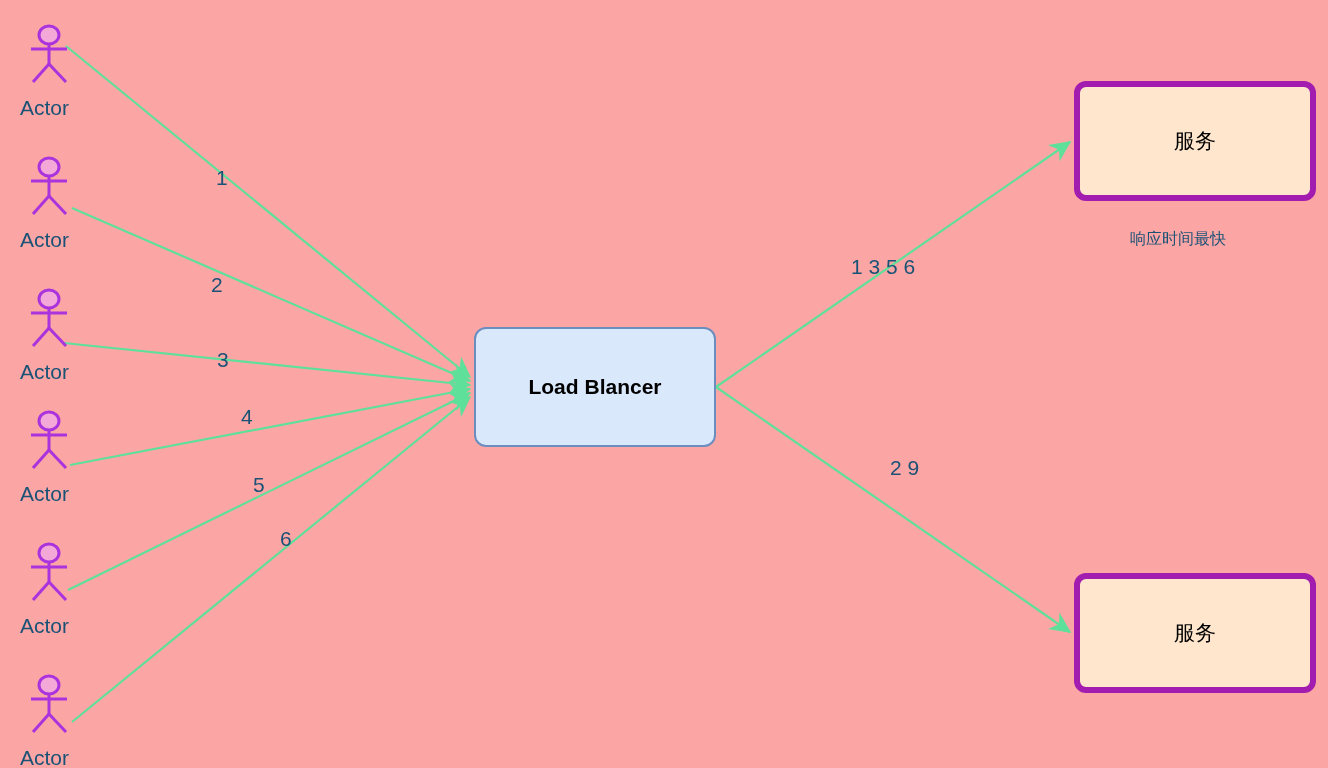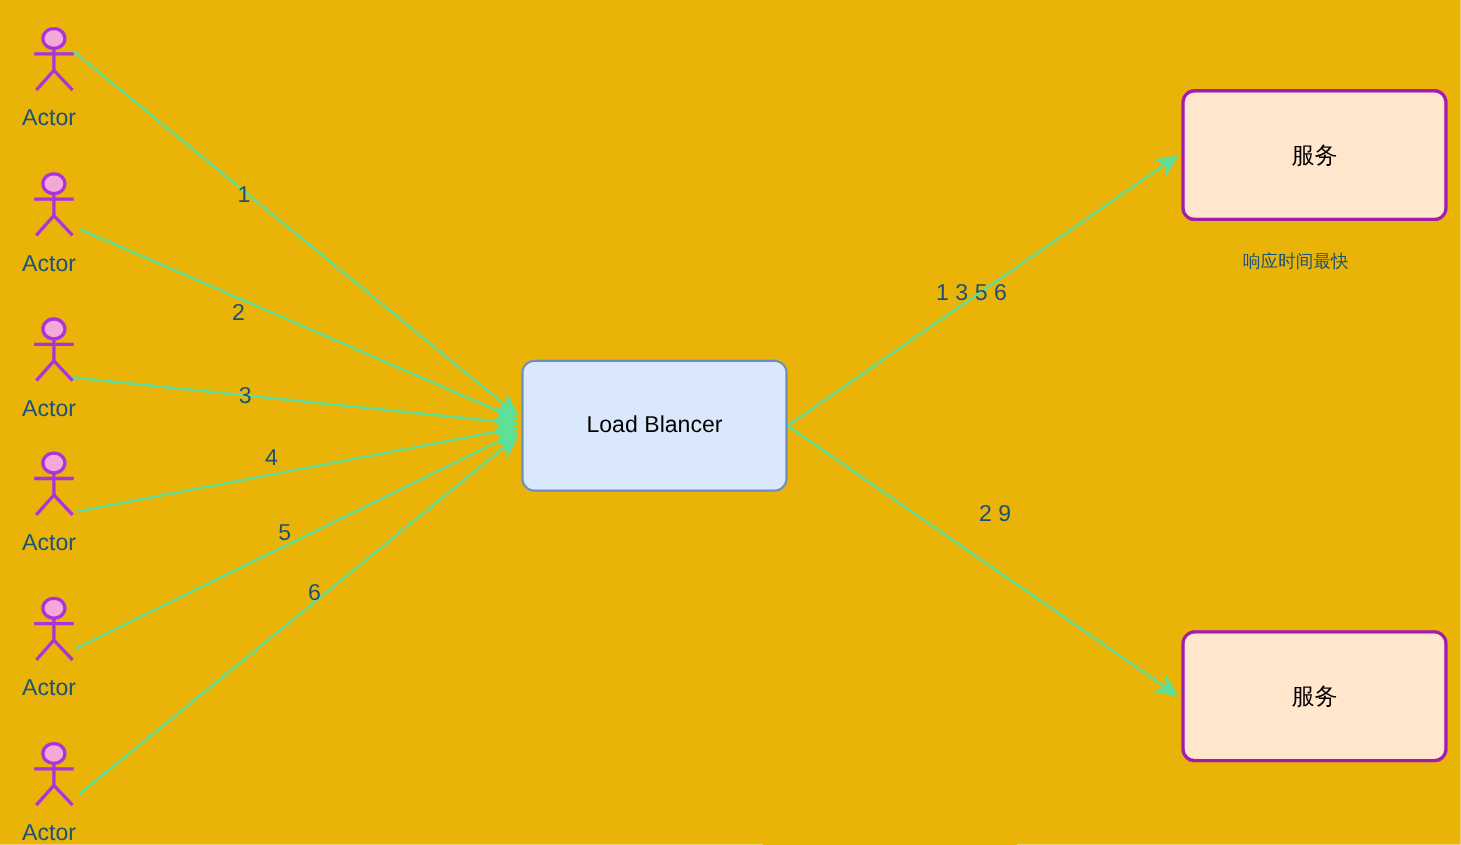--- a/index.html
+++ b/index.html
@@ -4,21 +4,21 @@
 <style>
   html, body {
     margin: 0;
     padding: 0;
     background: #ffffff;
   }
   #canvas {
     position: relative;
     width: 1328px;
     height: 768px;
-    background: #eab308;
+    background: #fca5a5;
     overflow: hidden;
     font-family: "Liberation Sans", "DejaVu Sans", sans-serif;
   }
   #wires {
     position: absolute;
     left: 0;
     top: 0;
     width: 1328px;
     height: 768px;
     pointer-events: none;
@@ -48,24 +48,25 @@
     align-items: center;
     justify-content: center;
     border-radius: 12px;
     font-size: 21px;
     color: #000000;
     font-family: "Liberation Sans", "DejaVu Sans", sans-serif;
   }
   .node-lb {
     background: #dae8fc;
     border: 2px solid #6c8ebf;
+    font-weight: bold;
   }
   .node-svc {
     background: #ffe6cc;
-    border: 3px solid #a21caf;
+    border: 6px solid #a21caf;
   }
   .edge-label {
     position: absolute;
     color: #1a5276;
     font-size: 21px;
     line-height: 24px;
     white-space: nowrap;
     font-family: "Liberation Sans", "DejaVu Sans", sans-serif;
   }
   .caption {

